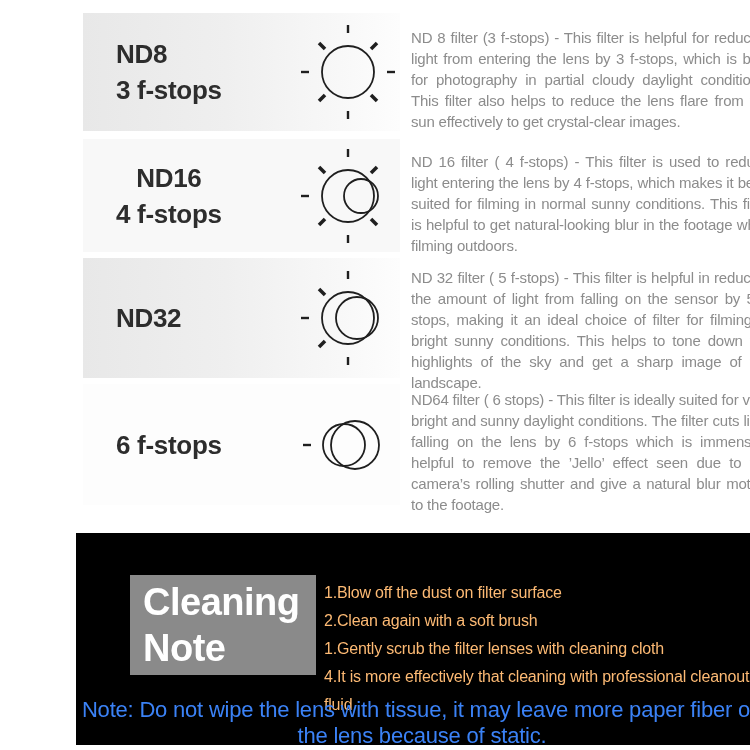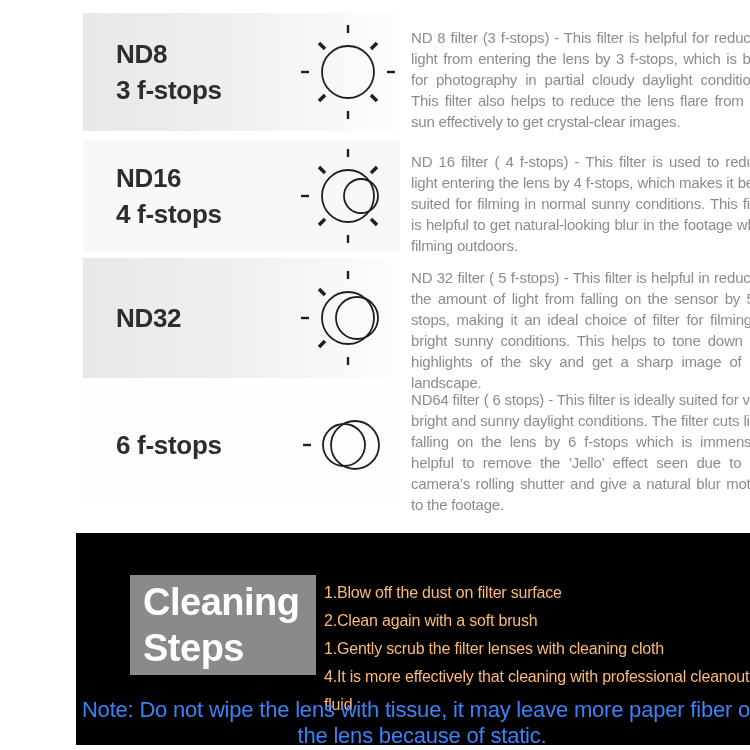--- a/index.html
+++ b/index.html
@@ -13,21 +13,21 @@
   .filter-row { position:absolute; left:0; width:750px; }
   .row-0 { top:13px;  height:118px; }
   .row-1 { top:139px; height:113px; }
   .row-2 { top:258px; height:120px; }
   .row-3 { top:384px; height:121px; }
 
   .row-box { position:absolute; left:35px; top:0; height:100%; width:317px; }
   .row-0 .row-box, .row-2 .row-box {
     background:linear-gradient(to right, #e8e8e8 0%, #efefef 45%, #f9f9f9 85%, #fdfdfd 100%);
   }
-  .row-1 .row-box { background:#f8f8f8; }
+  .row-1 .row-box { background:#f8f8f8;text-align:center; }
   .row-3 .row-box { background:#fdfdfd; }
 
   .nd-label {
     position:absolute; left:33px; top:50%; transform:translateY(-50%);
     font-weight:bold; color:#2d2d2d; font-size:26px; line-height:36px;
     letter-spacing:-0.3px; white-space:nowrap;
   }
   .icon-wrap {
     position:absolute; left:210px; top:50%; transform:translateY(-50%);
     width:110px; height:110px; display:flex; align-items:center; justify-content:center;
@@ -149,21 +149,21 @@
           <line class="sun-stroke" x1="-45" y1="0" x2="-37" y2="0" stroke-width="2.4"></line>
         </svg>
       </div>
     </div>
     <p class="row-text">ND64 filter ( 6 stops) - This filter is ideally suited for very bright and sunny daylight conditions. The filter cuts light falling on the lens by 6 f-stops which is immensely helpful to remove the ’Jello’ effect seen due to the camera’s rolling shutter and give a natural blur motion to the footage.</p>
   </div>
 
   <div class="black-panel">
     <div class="cleaning-box">
       <div>Cleaning</div>
-      <div>Steps</div>
+      <div>Note</div>
     </div>
     <ul class="steps">
       <li>1.Blow off the dust on filter surface</li>
       <li>2.Clean again with a soft brush</li>
       <li>1.Gently scrub the filter lenses with cleaning cloth</li>
       <li>4.It is more effectively that cleaning with professional cleanout fluid</li>
     </ul>
     <div class="note">Note: Do not wipe the lens with tissue, it may leave more paper fiber on the lens because of static.</div>
   </div>
 

